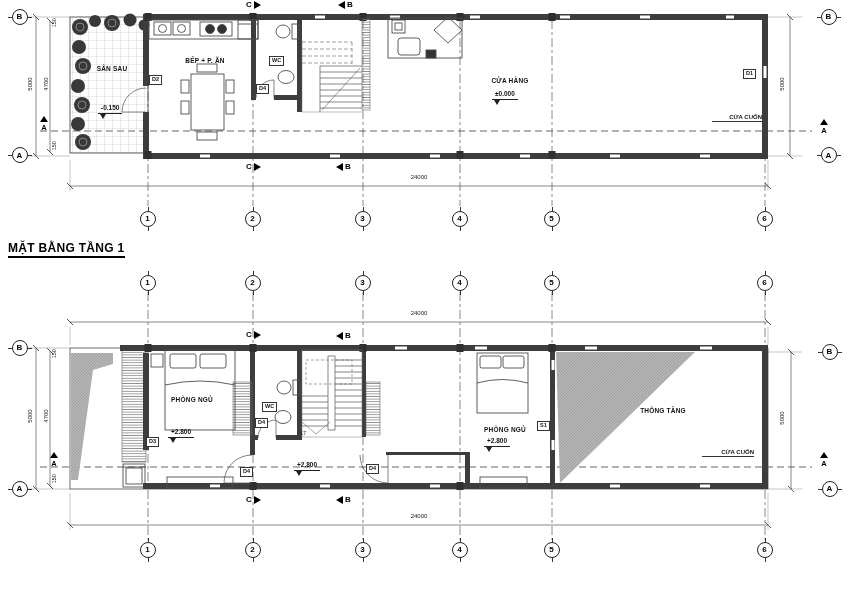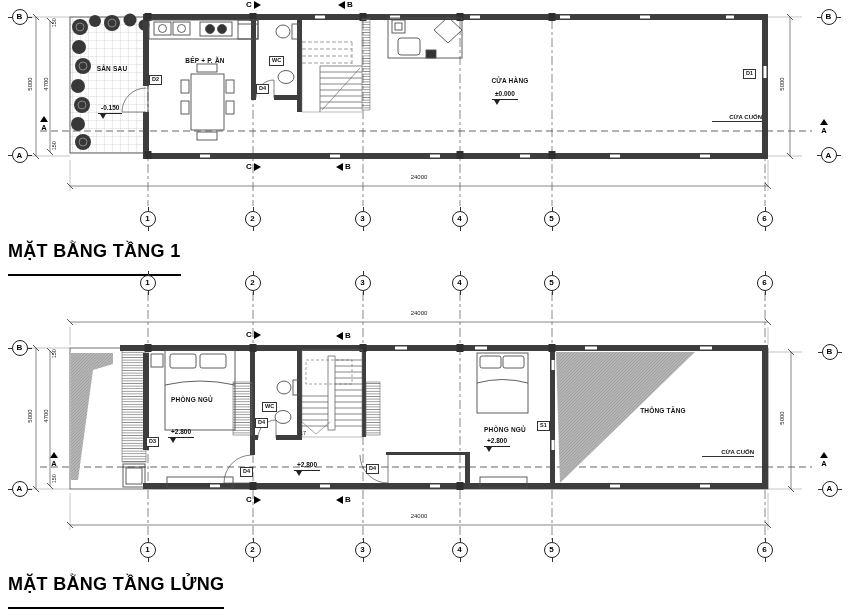--- a/index.html
+++ b/index.html
@@ -39,22 +39,22 @@
   .sec{position:absolute;display:flex;align-items:center;gap:2px;font-weight:700;font-size:8px;color:#000;}
   .tri-r{width:0;height:0;border-top:4px solid transparent;border-bottom:4px solid transparent;
          border-left:7px solid #000;display:inline-block;}
   .tri-l{width:0;height:0;border-top:4px solid transparent;border-bottom:4px solid transparent;
          border-right:7px solid #000;display:inline-block;}
   .seca{position:absolute;display:flex;flex-direction:column;align-items:center;gap:1px;
         font-weight:700;font-size:7.5px;color:#000;}
   .tri-u{width:0;height:0;border-left:4px solid transparent;border-right:4px solid transparent;
          border-bottom:6px solid #000;}
   
-  .ttl{position:absolute;font-weight:800;font-size:18px;letter-spacing:.3px;color:#000;
-       border-bottom:2.5px solid #000;padding-bottom:12px;white-space:nowrap;}
+  .ttl{position:absolute;font-weight:800;font-size:12px;letter-spacing:.3px;color:#000;
+       border-bottom:2.5px solid #000;padding-bottom:1px;white-space:nowrap;}
   .lbl17{position:absolute;font-size:5.5px;color:#222;}
 </style>
 </head>
 <body>
 
 <div class="sheet">
 
 <svg width="851" height="615" viewBox="0 0 851 615">
   <defs>
     <pattern id="tile" width="8" height="8" patternUnits="userSpaceOnUse">
@@ -419,16 +419,15 @@
   </div>
   <div class="seca" style="left:50px;top:452px;">
     <span class="tri-u"></span>
         <span>A</span>
   </div>
   <div class="seca" style="left:820px;top:452px;">
     <span class="tri-u"></span>
         <span>A</span>
   </div>
 
-  <div class="ttl" style="left:8px;top:574px;">MẶT BẰNG TẦNG LỬNG</div>
 
 </div>
 </div>
 
 </body></html>

